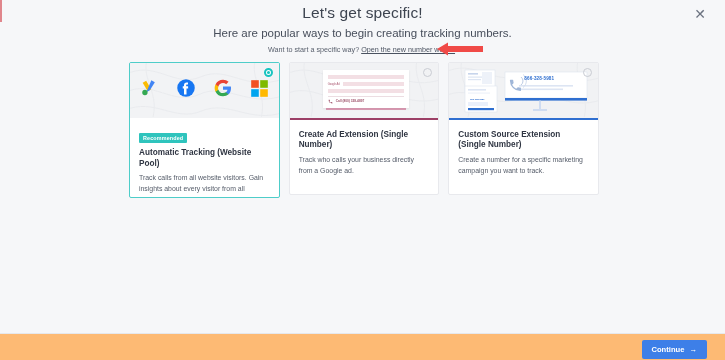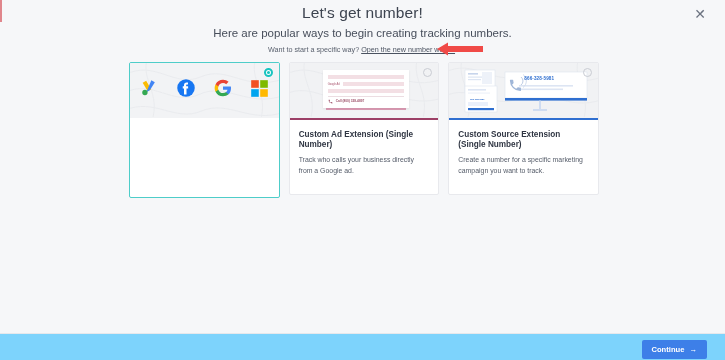--- a/index.html
+++ b/index.html
@@ -205,21 +205,21 @@
     position: absolute;
     font-size: 2.3px; font-weight: 700; color: #2f6fd0;
     left: 9px; top: 29px;
   }
 
   
   .footer {
     position: absolute;
     left: 0; bottom: 0;
     width: 725px; height: 27px;
-    background: #7dd3fc;
+    background: #fdba74;
     border-top: 1px solid #e6e8ec;
   }
   .continue-btn {
     position: absolute;
     right: 18px; top: 6px;
     background: #3d7fe8;
     color: #ffffff;
     font-size: 7.6px;
     font-weight: 700;
     border: none;
@@ -234,21 +234,21 @@
 </style>
 </head>
 <body>
 
 <div id="screen">
 
   <div class="edge-marker"></div>
 
   <div class="close-btn">✕</div>
 
-  <div class="title">Let's get number!</div>
+  <div class="title">Let's get specific!</div>
   <div class="subtitle">Here are popular ways to begin creating tracking numbers.</div>
 
   <div class="hint">
     <span>Want to start a specific way? </span><a href="#">Open the new number wizard</a><span>.</span>
   </div>
 
   <svg class="anno-arrow" viewBox="0 0 46 14">
     <polygon points="0,7 11,0.5 11,4 46,4 46,10 11,10 11,13.5" fill="#f04a47"></polygon>
   </svg>
 
@@ -290,20 +290,25 @@
             <rect x="1.5" y="1.5" width="9.6" height="9.6" fill="#F25022"></rect>
             <rect x="12.9" y="1.5" width="9.6" height="9.6" fill="#7FBA00"></rect>
             <rect x="1.5" y="12.9" width="9.6" height="9.6" fill="#00A4EF"></rect>
             <rect x="12.9" y="12.9" width="9.6" height="9.6" fill="#FFB900"></rect>
           </svg>
         </div>
 
         <div class="sel-dot"></div>
       </div>
 
+      <div class="card-body">
+        <span class="badge">Recommended</span>
+        <div class="card-title">Automatic Tracking (Website Pool)</div>
+        <div class="card-desc">Track calls from all website visitors. Gain insights about every visitor from all marketing sources.</div>
+      </div>
     </div>
 
     <div class="card plain">
       <div class="card-art">
         <svg class="swirl" viewBox="0 0 151 55">
           <g fill="none" stroke="#e3e5e9" stroke-width="1">
             <path d="M-5,12 C25,-4 45,26 72,14 C100,2 118,30 156,16"></path>
             <path d="M-5,32 C22,18 44,46 70,34 C98,21 120,48 156,35"></path>
             <path d="M16,-6 C8,18 30,30 20,60"></path>
             <path d="M130,-6 C122,18 144,30 134,60"></path>
@@ -325,21 +330,21 @@
             <span class="ad-call-text">Call (800) 328-4897</span>
           </div>
         </div>
         <div class="mock-shadow"></div>
 
         <div class="unsel-dot"></div>
       </div>
       <div class="accent-line" style="background:#9c3f66"></div>
 
       <div class="card-body">
-        <div class="card-title">Custom Ad Extension (Single Number)</div>
+        <div class="card-title">Create Ad Extension (Single Number)</div>
         <div class="card-desc">Track who calls your business directly from a Google ad.</div>
       </div>
     </div>
 
     <div class="card plain">
       <div class="card-art">
         <svg class="swirl" viewBox="0 0 151 55">
           <g fill="none" stroke="#e3e5e9" stroke-width="1">
             <path d="M-5,10 C25,-6 45,24 72,12 C100,0 118,28 156,14"></path>
             <path d="M-5,34 C22,20 44,48 70,36 C98,23 120,50 156,37"></path>

